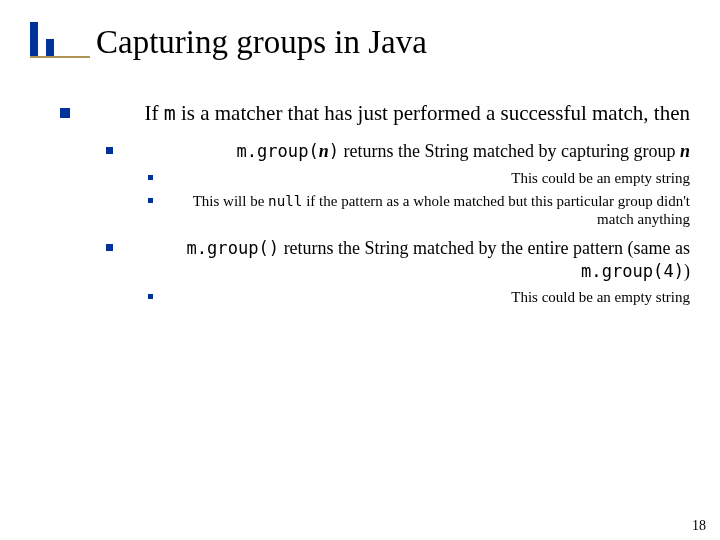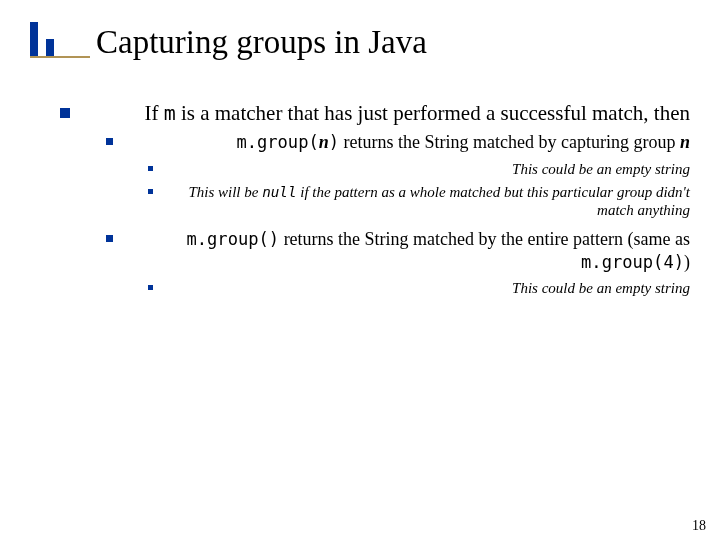--- a/index.html
+++ b/index.html
@@ -78,21 +78,21 @@
     position: absolute;
     left: 0;
     top: 0.38em;
     width: 10px;
     height: 10px;
     background: #003399;
   }
 
   
   .l2 {
-    margin-top: 5px;
+    margin-top: 14px;
     font-size: 18px;
   }
   .l2 > li {
     position: relative;
     padding-left: 24px;
     margin-left: 18px;
     margin-bottom: 8px;
   }
   .l2 > li::before {
     content: "";
@@ -107,21 +107,20 @@
   
   .l3 {
     margin-top: 6px;
     font-size: 15px;
   }
   .l3 > li {
     position: relative;
     padding-left: 20px;
     margin-left: 18px;
     margin-bottom: 4px;
-    font-style: italic;
   }
   .l3 > li::before {
     content: "";
     position: absolute;
     left: 0;
     top: 0.42em;
     width: 5px;
     height: 5px;
     background: #003399;
   }

